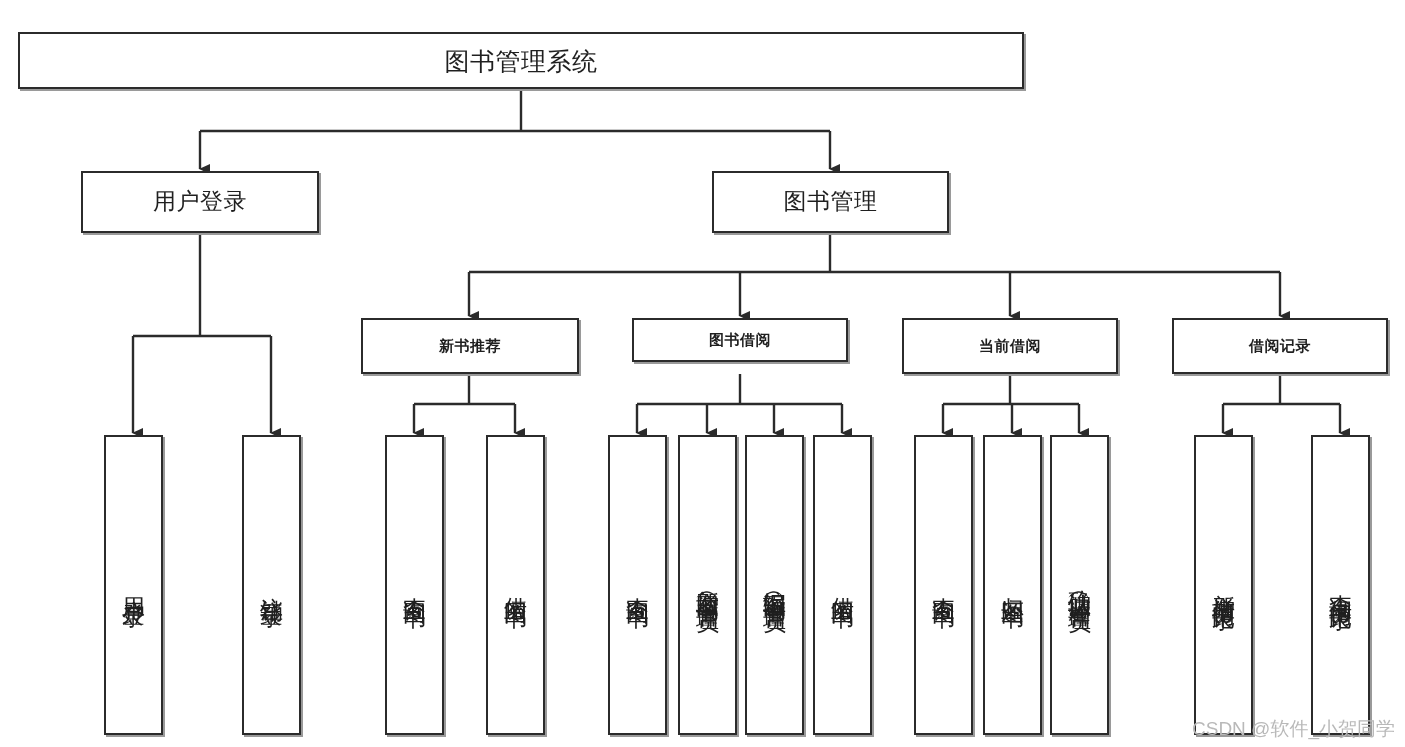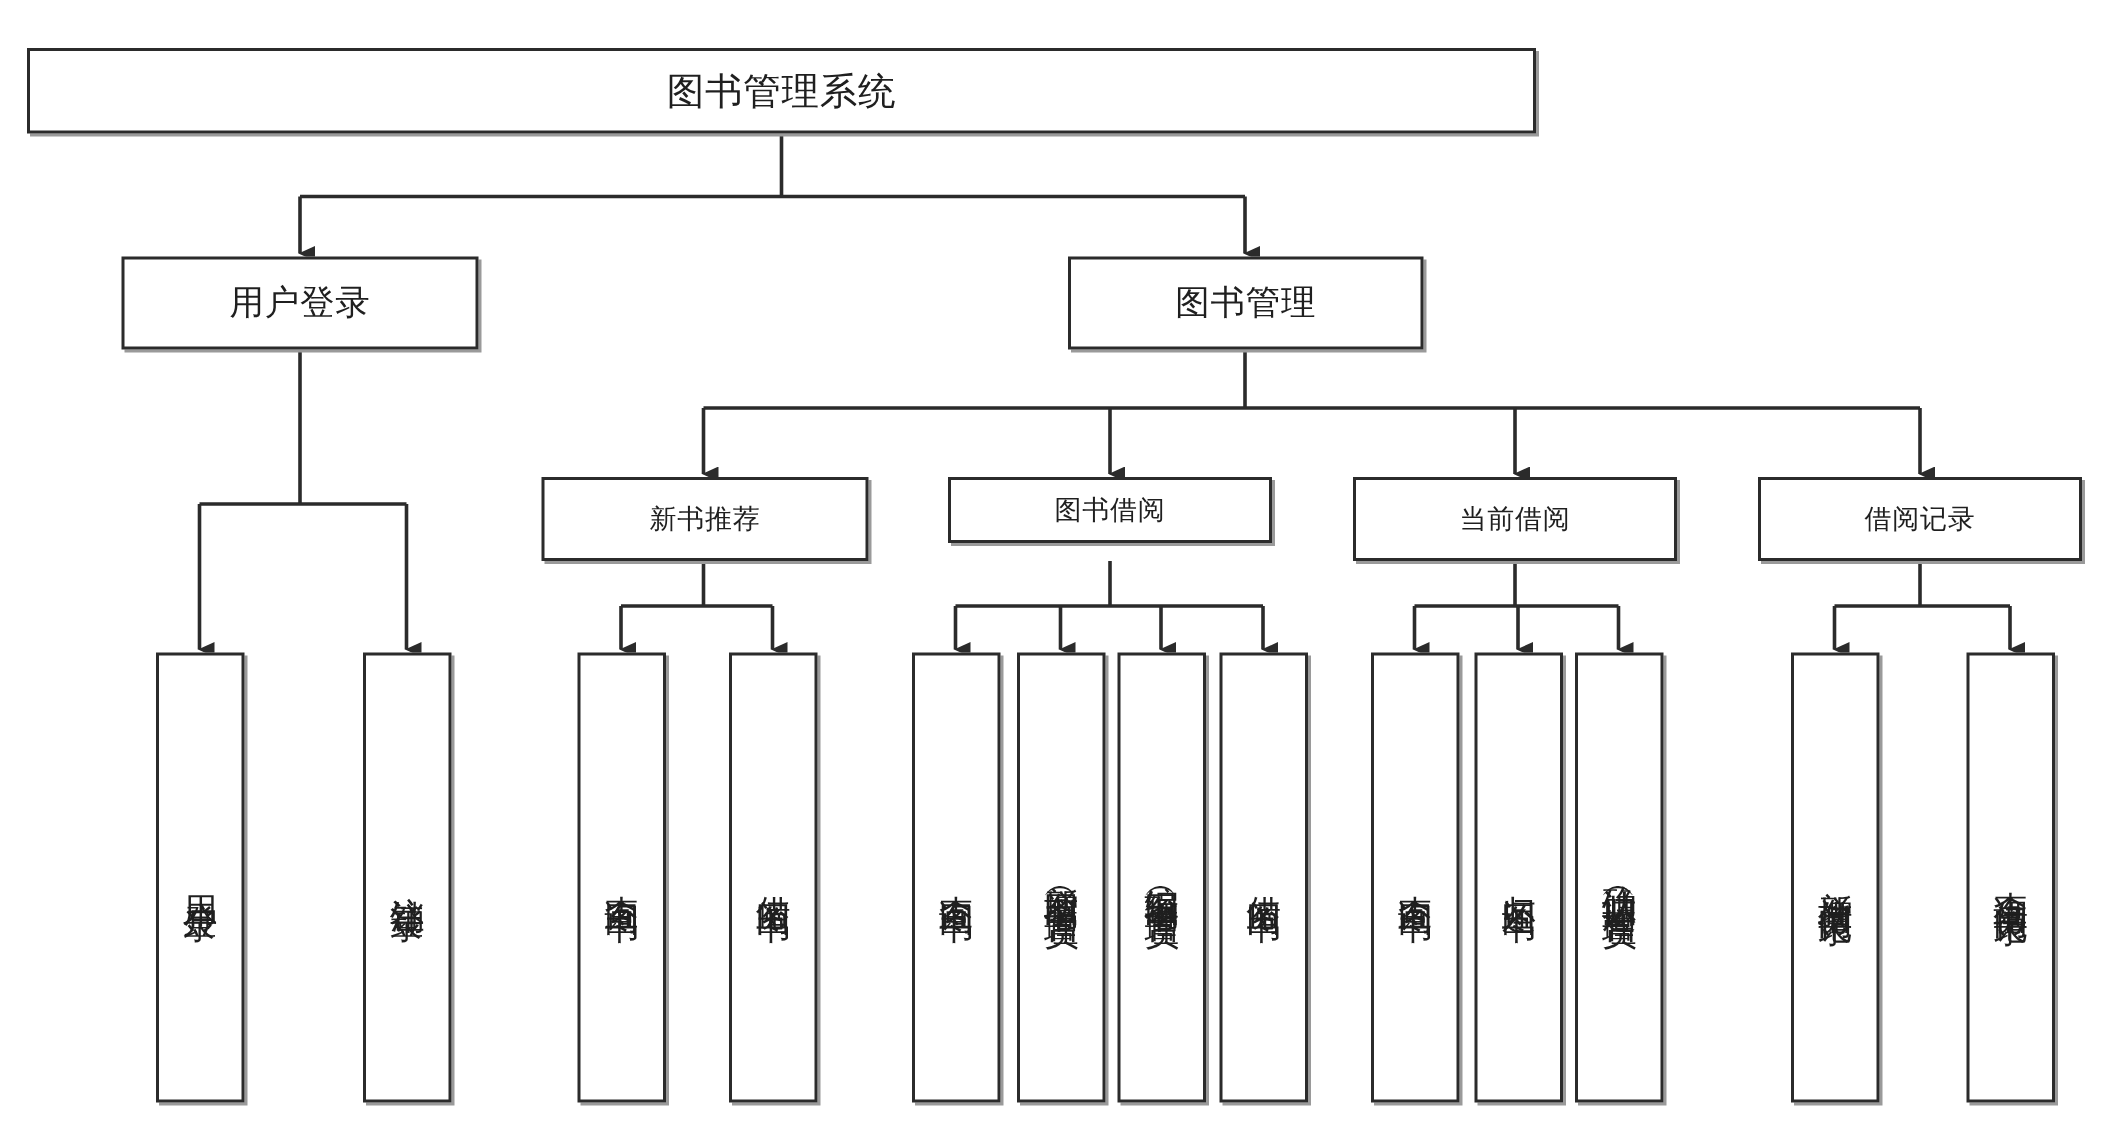--- a/index.html
+++ b/index.html
@@ -27,21 +27,21 @@
   }
   .node-label{
     font-family:"Liberation Sans","DejaVu Sans",sans-serif;
     color:#1f1f1f;
     line-height:1.12;
     letter-spacing:0.5px;
     white-space:nowrap;
   }
   .level0 .node-label{font-size:25px;}
   .level1 .node-label{font-size:23px;}
-  .level2 .node-label{font-size:18px;}
+  .level2 .node-label{font-size:15px;font-weight:bold;}
 
   
   .node-box.vertical{
     align-items:center;
     justify-content:center;
     padding:4px 0;
   }
   .node-box.vertical .node-label{
     writing-mode:vertical-rl;
     text-orientation:upright;
@@ -164,14 +164,15 @@
         <span class="node-label">确认归还（管理员）</span>
       </div>
       <div class="node-box shadowed level3 vertical" style="left: 1194px; top: 435px; width: 59px; height: 300px;">
         <span class="node-label">新增借阅记录</span>
       </div>
       <div class="node-box shadowed level3 vertical" style="left: 1311px; top: 435px; width: 59px; height: 300px;">
         <span class="node-label">查询借阅记录</span>
       </div>
     </div>
 
+  <div class="watermark" style="left: 1192px; top: 716px;">CSDN @软件_小贺同学</div>
 
 </div>
 
 </body></html>

